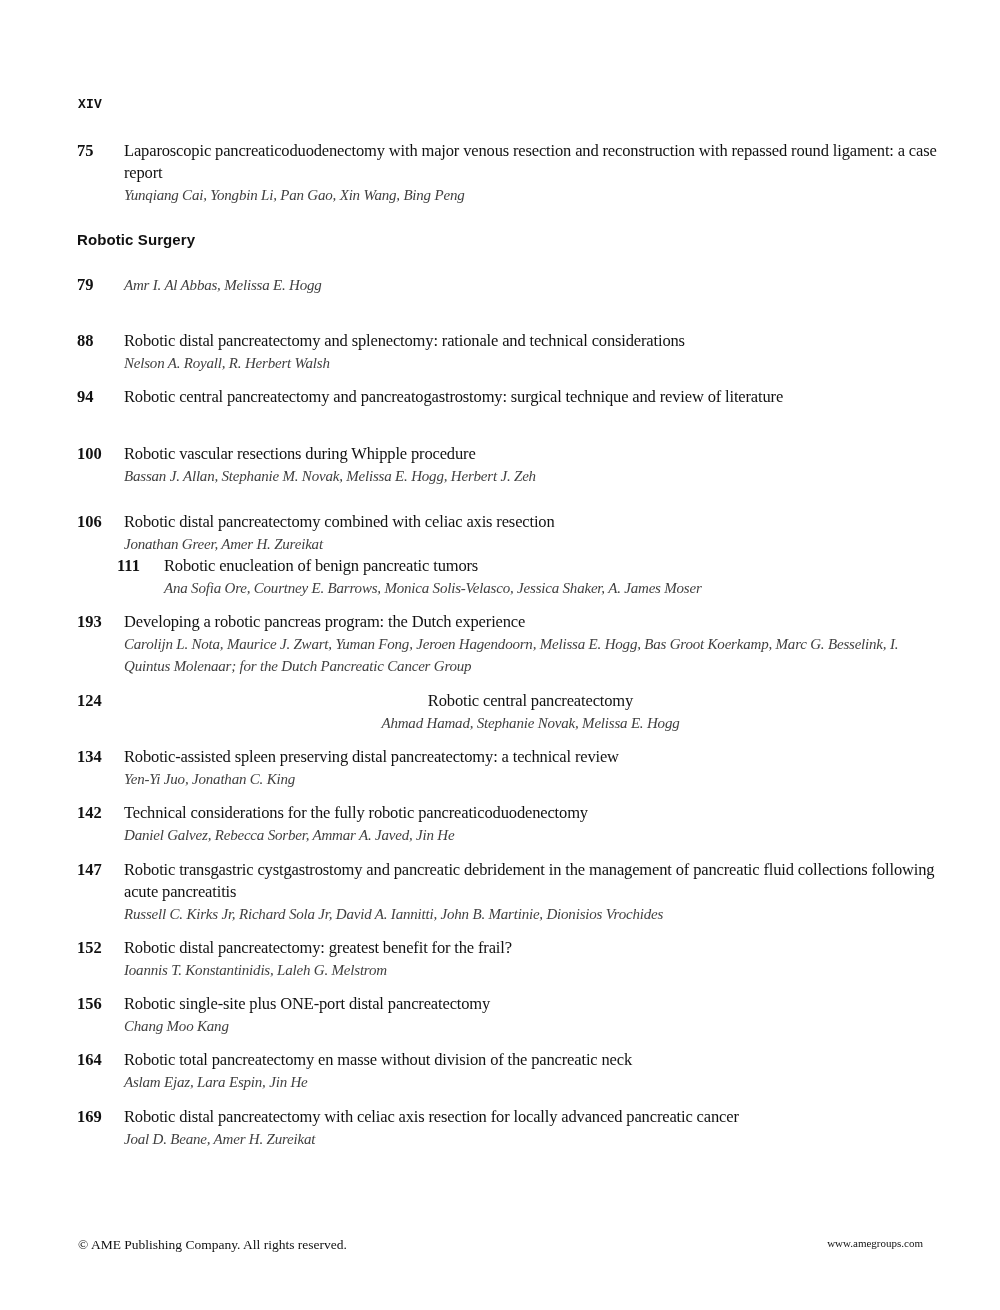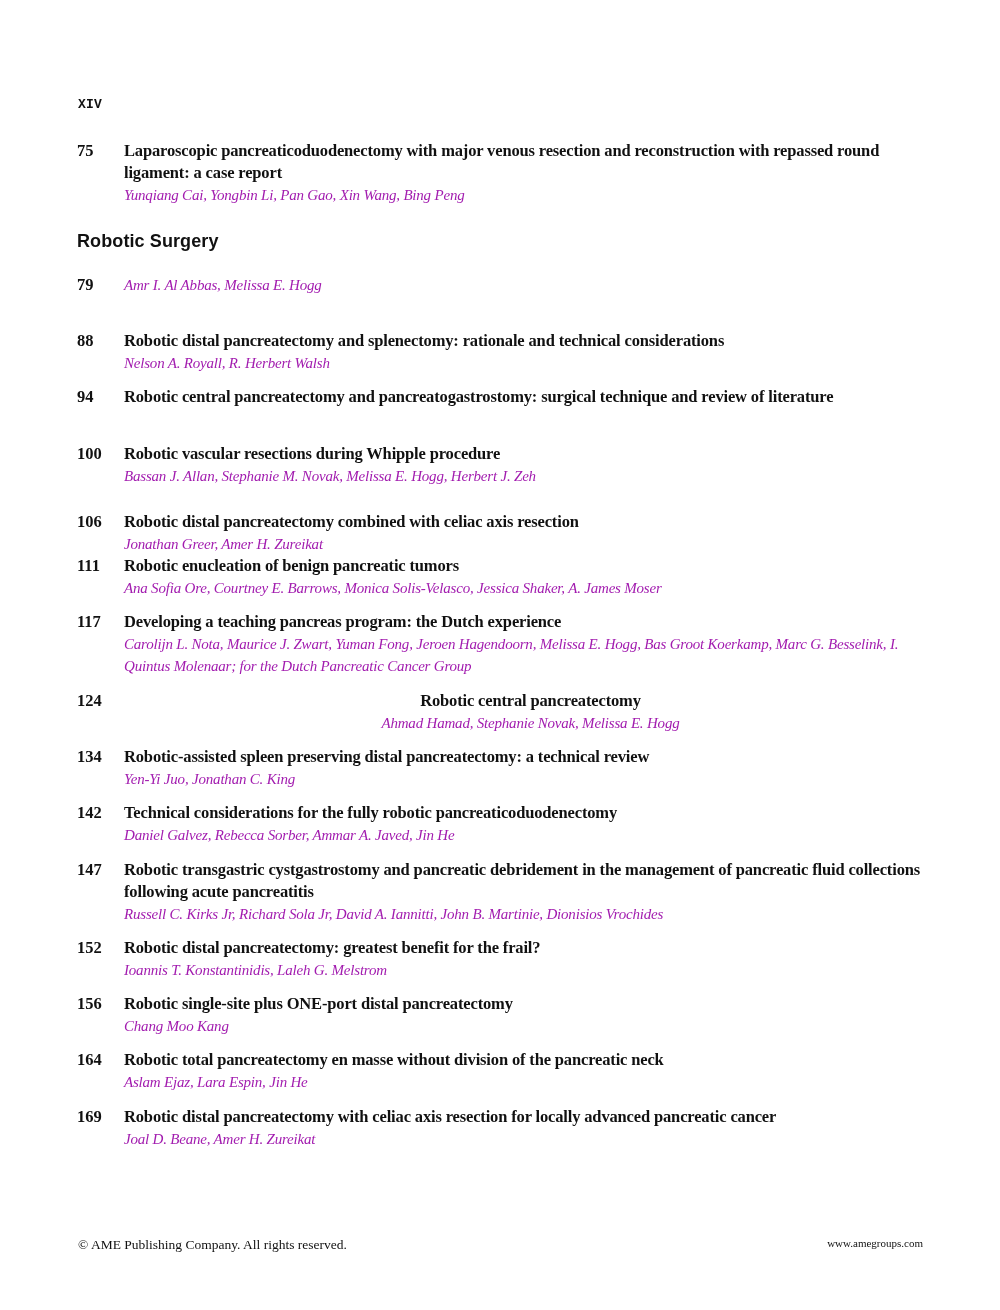--- a/index.html
+++ b/index.html
@@ -15,31 +15,31 @@
   }
   .entry {
     position: absolute; left: 77px; width: 860px;
   }
   .entry .num {
     position: absolute; left: 0; top: 0;
     font-weight: bold; font-size: 16.5px; line-height: 22px;
   }
   .entry .body { margin-left: 47px; }
   .entry .title {
-    font-weight: bold; font-size: 16.5px; line-height: 22px;
+    font-weight: normal; font-size: 16.5px; line-height: 22px;
     letter-spacing: -0.15px;
   }
   .entry .authors {
     font-style: italic; font-size: 15px; line-height: 22px;
-    letter-spacing: -0.2px; color: #a21caf;
+    letter-spacing: -0.2px; color: #404040;
   }
   .section-heading {
     position: absolute; left: 77px; top: 231px;
     font-family: "Liberation Sans", "DejaVu Sans", sans-serif;
-    font-weight: bold; font-size: 18px; letter-spacing: 0.1px;
+    font-weight: bold; font-size: 15px; letter-spacing: 0.1px;
   }
   .footer-left {
     position: absolute; left: 78px; top: 1237px; font-size: 13.5px;
   }
   .footer-right {
     position: absolute; right: 77px; top: 1237px; font-size: 11px;
   }
 </style>
 </head>
 <body>
@@ -87,32 +87,32 @@
 </div>
 
 <div class="entry" style="top:511px;">
   <span class="num">106</span>
   <div class="body">
     <div class="title">Robotic distal pancreatectomy combined with celiac axis resection</div>
     <div class="authors">Jonathan Greer, Amer H. Zureikat</div>
   </div>
 </div>
 
-<div class="entry" style="top:555px;">
+<div class="entry" style="top:555px;margin-left:40px;">
   <span class="num">111</span>
   <div class="body">
     <div class="title">Robotic enucleation of benign pancreatic tumors</div>
     <div class="authors">Ana Sofia Ore, Courtney E. Barrows, Monica Solis-Velasco, Jessica Shaker, A. James Moser</div>
   </div>
 </div>
 
 <div class="entry" style="top:611px;">
-  <span class="num">117</span>
+  <span class="num">193</span>
   <div class="body">
-    <div class="title">Developing a teaching pancreas program: the Dutch experience</div>
+    <div class="title">Developing a robotic pancreas program: the Dutch experience</div>
     <div class="authors">Carolijn L. Nota, Maurice J. Zwart, Yuman Fong, Jeroen Hagendoorn, Melissa E. Hogg, Bas Groot Koerkamp, Marc G. Besselink, I. Quintus Molenaar; for the Dutch Pancreatic Cancer Group</div>
   </div>
 </div>
 
 <div class="entry" style="top:690px;text-align:center;">
   <span class="num">124</span>
   <div class="body">
     <div class="title">Robotic central pancreatectomy</div>
     <div class="authors">Ahmad Hamad, Stephanie Novak, Melissa E. Hogg</div>
   </div>

